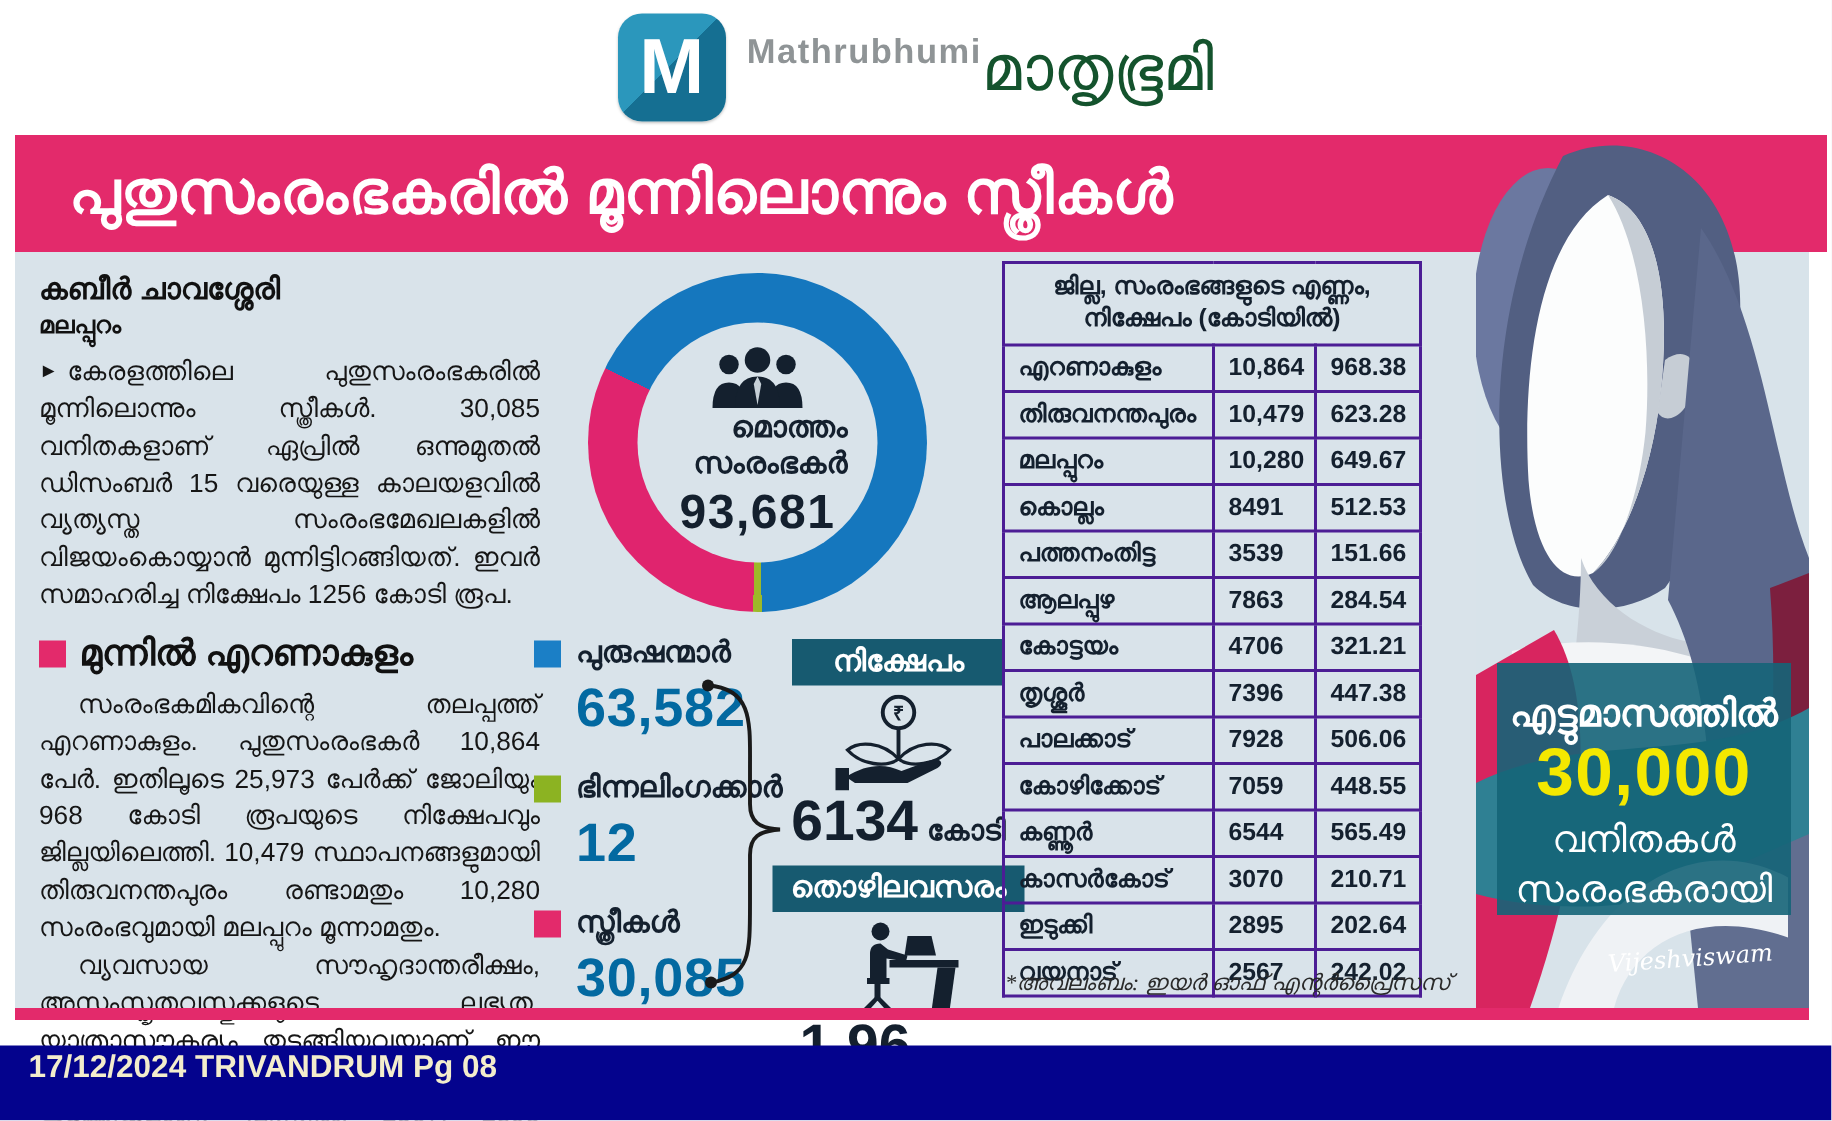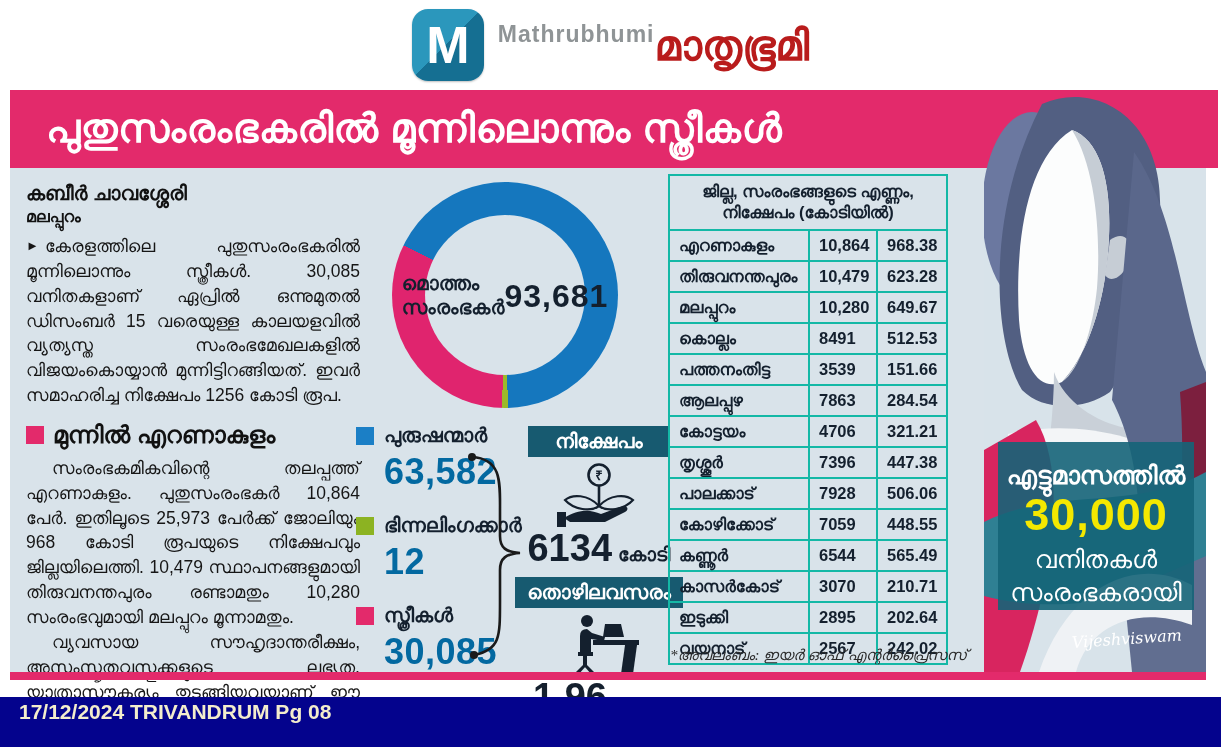--- a/index.html
+++ b/index.html
@@ -8,21 +8,21 @@
 
   
   .logo-row{position:absolute;top:4px;left:0;right:0;height:82px;display:flex;
             justify-content:center;align-items:center;gap:14px;}
   .logo-tile{width:72px;height:72px;border-radius:16px;
              background:linear-gradient(135deg,#2B97BC 48%,#156F92 48%);
              display:flex;align-items:center;justify-content:center;
              color:#fff;font-size:52px;font-weight:800;line-height:1;box-shadow:0 1px 2px rgba(0,0,0,.25);}
   .logo-text{display:flex;line-height:1;}
   .logo-en{color:#8F9496;font-size:23px;font-weight:700;letter-spacing:1px;}
-  .logo-ml{color:#b91c1c;font-size:42px;font-weight:700;margin-top:2px;}
+  .logo-ml{color:#14532d;font-size:42px;font-weight:400;margin-top:2px;}
 
   
   .banner{position:absolute;left:10px;top:90px;width:1196px;height:78px;background:#E32A6B;
           display:flex;align-items:center;z-index:1;padding-left:12px;}
   .banner h1{margin:0 0 0 24px;color:#ffffff;font-size:40px;font-weight:800;letter-spacing:.5px;}
 
   
   .content{position:absolute;left:10px;top:168px;width:1196px;height:504px;background:#D9E3EA;z-index:1;}
   .pink-strip{position:absolute;left:10px;top:672px;width:1196px;height:8px;background:#E32A6B;z-index:6;}
 
@@ -35,21 +35,21 @@
   .subhead{display:flex;align-items:center;gap:9px;margin:13px 0 7px;}
   .subhead .sq{width:18px;height:18px;background:#E32A6B;}
   .subhead .t{font-size:24px;font-weight:800;color:#111;}
   .indent{text-indent:26px;}
 
   
   .donut{position:absolute;left:382px;top:14px;width:226px;height:226px;border-radius:50%;
          background:conic-gradient(#1577BE 0deg 178.5deg,#9DB929 178.5deg 181.5deg,
                     #E0246E 181.5deg 296deg,#1577BE 296deg 360deg);}
   .donut-hole{position:absolute;inset:33px;border-radius:50%;background:#D9E3EA;
-              display:flex;flex-direction:row;align-items:center;justify-content:center;text-align:left;}
+              display:flex;flex-direction:column;align-items:center;justify-content:center;text-align:right;}
   .donut-label{font-size:20px;font-weight:800;color:#14202E;line-height:1.2;width:120px;}
   .donut-value{font-size:32px;font-weight:800;color:#14202E;letter-spacing:1px;margin-top:2px;}
 
   
   .legend{position:absolute;left:346px;top:256px;width:165px;}
   .legend-item{margin-bottom:21px;}
   .legend-top{display:flex;align-items:center;gap:10px;}
   .legend-top .sw{width:18px;height:18px;flex:0 0 18px;}
   .sw-men{background:#1B7FC6;} .sw-tg{background:#8CB322;} .sw-women{background:#E32A6B;}
   .legend-label{font-size:20px;font-weight:700;color:#14202E;white-space:nowrap;}
@@ -62,21 +62,21 @@
   .stat-header{background:#175A70;color:#fff;font-size:20px;font-weight:800;text-align:center;
                padding:4px 12px;min-width:118px;}
   .stat-icon{margin:6px 0 2px;}
   .stat-value{font-size:38px;font-weight:800;color:#14202E;line-height:1;}
   .stat-unit{font-size:19px;font-weight:800;color:#14202E;margin-left:6px;}
   .stat-row{display:flex;align-items:baseline;margin-bottom:10px;}
 
   
   .tablewrap{position:absolute;left:658px;top:6px;}
   table.districts{border-collapse:collapse;background:transparent;}
-  table.districts th,table.districts td{border:2px solid #14b8a6;color:#14202E;}
+  table.districts th,table.districts td{border:2px solid #4c1d95;color:#14202E;}
   table.districts th{font-size:16.5px;font-weight:800;text-align:center;padding:5px 8px;line-height:1.3;}
   table.districts td{font-size:16.5px;font-weight:700;padding:3px 6px 3px 9px;height:23px;white-space:nowrap;}
   .footnote{position:absolute;left:660px;top:479px;font-size:15px;font-style:italic;color:#2A2A2A;
             font-family:"Liberation Serif",serif;}
 
   
   .illustration{position:absolute;left:984px;top:90px;width:222px;height:582px;z-index:5;}
 
   
   .navy-bar{position:absolute;left:0;top:697px;width:1221px;height:50px;background:#04038D;z-index:7;padding-left:11px;}

